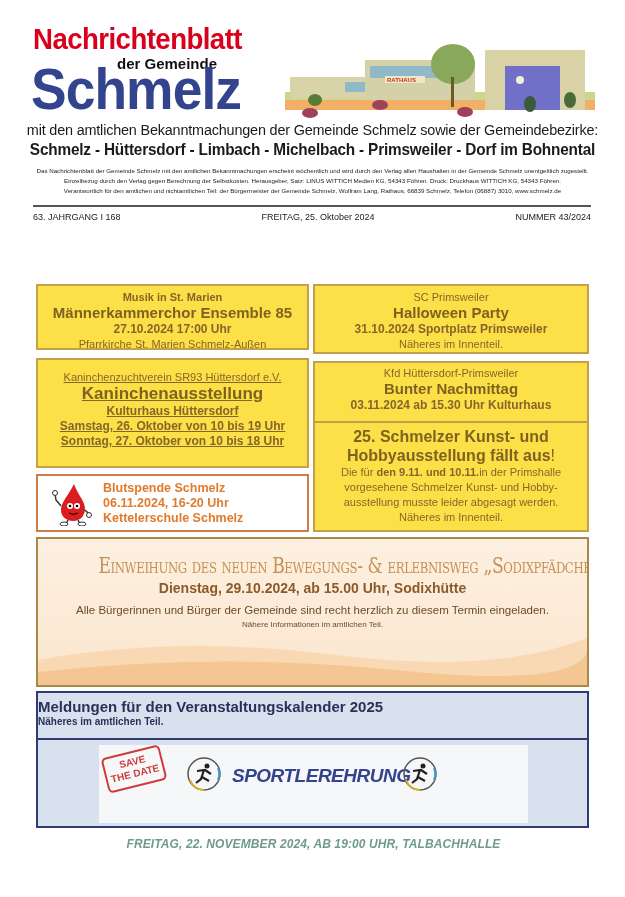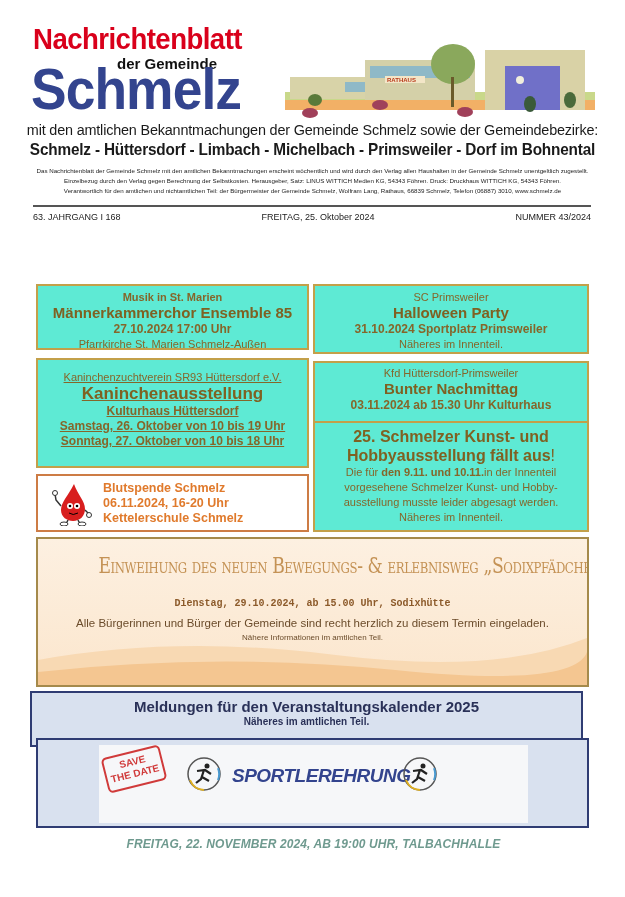--- a/index.html
+++ b/index.html
@@ -39,21 +39,21 @@
     font-size: 6.2px; line-height: 10px; color: #222;
   }
   .imprint div { white-space: nowrap; }
   .rule { position: absolute; left: 33px; width: 558px; top: 205px; height: 2px; background: #555; }
   .issue-row {
     position: absolute; left: 33px; width: 558px; top: 212px;
     display: flex; justify-content: space-between; font-size: 9px; color: #222;
   }
 
   
-  .box { position: absolute; border: 2px solid #c3a04a; background: #5eead4; text-align: center; color: #85662a; }
+  .box { position: absolute; border: 2px solid #c3a04a; background: #fde047; text-align: center; color: #85662a; }
   .box .l1 { font-size: 11px; line-height: 14px; }
   .box .l1b { font-size: 11px; line-height: 14px; font-weight: bold; }
   .box .big { font-size: 15px; font-weight: bold; line-height: 18px; color: #7f6122; }
   .box .mid { font-size: 12px; font-weight: bold; line-height: 15px; }
 
   #box-musik { left: 36px; top: 284px; width: 273px; height: 66px; padding-top: 4px; }
   #box-halloween { left: 313px; top: 284px; width: 276px; height: 70px; padding-top: 4px; }
   #box-kaninchen { left: 36px; top: 358px; width: 273px; height: 110px; padding-top: 10px; text-decoration: underline; }
   #box-bunter { left: 313px; top: 361px; width: 276px; height: 64px; padding-top: 3px; }
   #box-kunst { left: 313px; top: 421px; width: 276px; height: 111px; padding-top: 4px; }
@@ -71,27 +71,27 @@
     position: absolute; left: 36px; top: 537px; width: 553px; height: 150px;
     border: 2px solid #a58a4b; overflow: hidden; text-align: center;
     background: linear-gradient(#fdf0e1, #fbe6cd);
   }
   #box-sodix .wave { position: absolute; left: 0; bottom: 0; width: 100%; height: 55px; }
   #box-sodix .title {
     position: relative; margin-top: 14px; font-family: "DejaVu Serif", serif;
     font-variant: small-caps; font-size: 22px; color: #c49255; letter-spacing: -0.5px;
     transform: scaleX(0.78); white-space: nowrap;
   }
-  #box-sodix .date { position: relative; margin-top: 20px; font-weight: bold; font-size: 10px; color: #8c5a2a; font-family: Liberation Mono, monospace; }
+  #box-sodix .date { position: relative; margin-top: 2px; font-weight: bold; font-size: 14px; color: #8c5a2a; }
   #box-sodix .invite { position: relative; margin-top: 8px; font-size: 11.5px; color: #6b4c2b; }
   #box-sodix .info { position: relative; margin-top: 4px; font-size: 8px; color: #6b4c2b; }
 
   #box-meld {
-    position: absolute; left: 30px; top: 691px; width: 553px; height: 56px;
-    border: 2px solid #2f3c73; background: #d9e1ef; text-align: center; color: #2a3158;
+    position: absolute; left: 36px; top: 691px; width: 553px; height: 56px;
+    border: 2px solid #2f3c73; background: #d9e1ef; color: #2a3158;
   }
   #box-meld .head { font-weight: bold; font-size: 15px; margin-top: 5px; }
   #box-meld .sub { font-weight: bold; font-size: 10px; margin-top: 1px; }
 
   #box-sport {
     position: absolute; left: 36px; top: 738px; width: 553px; height: 90px;
     border: 2px solid #2f3c73; background: #d9e1ef;
   }
   #box-sport .banner {
     position: absolute; left: 61px; top: 5px; width: 429px; height: 78px; background: #f6f7f9;
@@ -180,21 +180,21 @@
 
 <div class="box" id="box-bunter">
   <div class="l1">Kfd Hüttersdorf-Primsweiler</div>
   <div class="big">Bunter Nachmittag</div>
   <div class="mid">03.11.2024 ab 15.30 Uhr Kulturhaus</div>
 </div>
 
 <div class="box" id="box-kunst">
   <div class="big">25. Schmelzer Kunst- und</div>
   <div class="big"><span>Hobbyausstellung fällt aus</span><span style="font-weight:normal">!</span></div>
-  <div class="body"><span>Die für </span><b>den 9.11. und 10.11.</b><span>in der Innenteil</span></div>
+  <div class="body"><span>Die für </span><b>den 9.11. und 10.11.</b><span>in der Primshalle</span></div>
   <div class="body">vorgesehene Schmelzer Kunst- und Hobby-</div>
   <div class="body">ausstellung musste leider abgesagt werden.</div>
   <div class="body">Näheres im Innenteil.</div>
 </div>
 
 <div class="box" id="box-blut">
   <svg class="drop" viewBox="0 0 40 44">
     <path d="M22 2 C16 14 9 20 9 28 C9 35 15 39 21 39 C28 39 33 34 33 27 C33 19 26 13 22 2 Z" fill="#d81e1e"></path>
     <circle cx="18" cy="24" r="3" fill="#fff"></circle>
       <circle cx="25" cy="24" r="3" fill="#fff"></circle>

